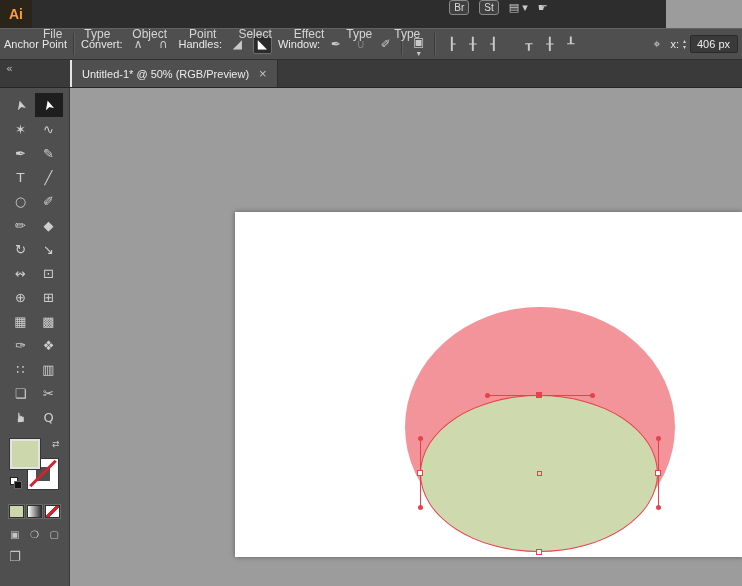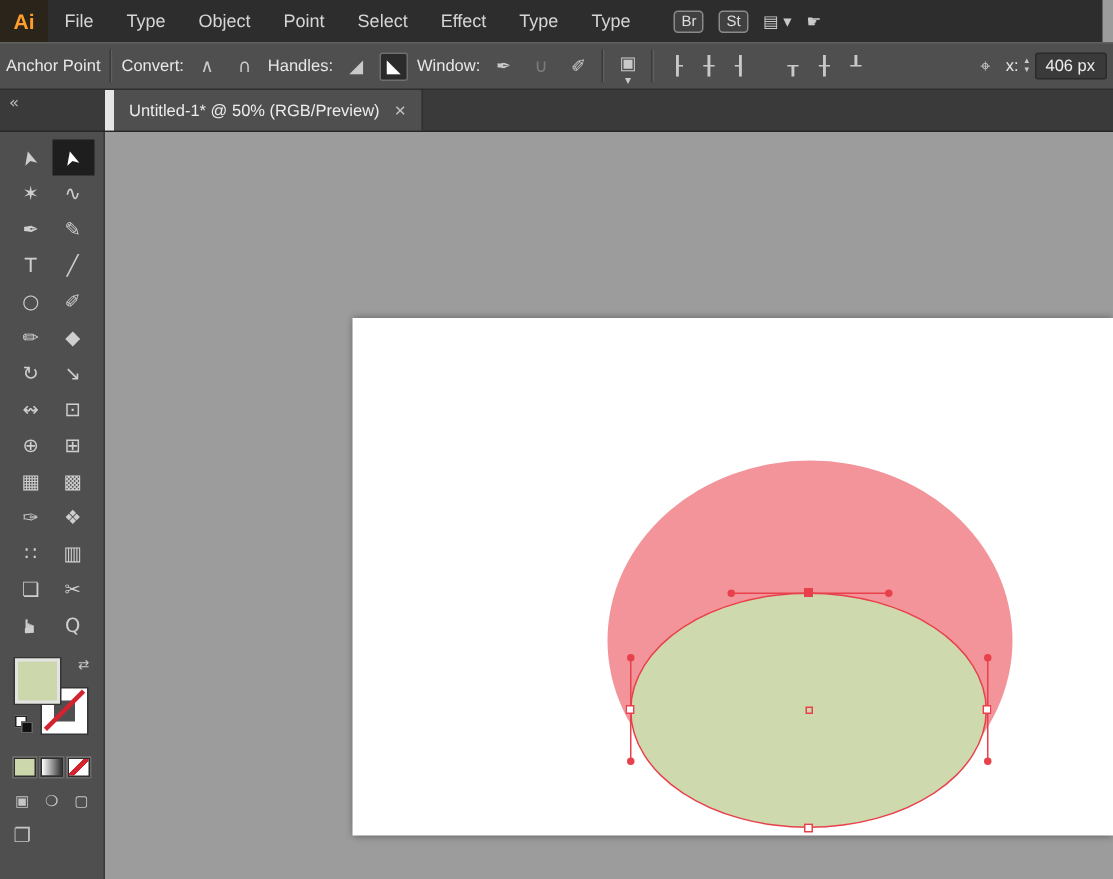--- a/index.html
+++ b/index.html
@@ -1,44 +1,44 @@
 <!DOCTYPE html>
 <html style="--sel: #e8414b; --pink: #f29499; --green: #ced9ad; --fillsw: #ccd7ab; --canvasbg: #9c9c9c;"><head>
 <meta charset="utf-8">
 <style>
   *{box-sizing:border-box;margin:0;padding:0;}
   html,body{width:742px;height:586px;}
   body{position:relative;font-family:"Liberation Sans",sans-serif;background:var(--canvasbg,#9c9c9c);overflow:hidden;user-select:none;}
   .icon{font-family:"DejaVu Sans",sans-serif;}
 
   
-  #menubar{position:absolute;left:0;top:0;width:735px;height:28px;background:#2d2d2d;display:flex;align-items:center;color:#d6d6d6;font-size:12px;z-index:6;}
+  #menubar{position:absolute;left:0;top:0;width:666px;height:28px;background:#2d2d2d;display:flex;align-items:flex-start;color:#d6d6d6;font-size:12px;z-index:6;}
   .ai-logo{width:32px;height:28px;background:#2b241a;color:#ff9e2c;font-weight:bold;font-size:14px;display:grid;place-items:center;}
   .menu-items{display:flex;}
-  .menu-item{padding:0 11px;line-height:28px;}
+  .menu-item{padding:0 11px;line-height:28px;margin-top:20px;}
   .mb-right{margin-left:18px;display:flex;align-items:center;gap:10px;}
   .badge{border:1px solid #8a8a8a;border-radius:3px;font-size:10px;padding:1px 4px;background:#404040;color:#ddd;}
   .ws{display:flex;align-items:center;gap:3px;color:#c9c9c9;font-size:11px;}
 
   
   #controlbar{position:absolute;left:0;top:28px;width:742px;height:32px;background:#4f4f4f;border-top:1px solid #616161;border-bottom:1px solid #2e2e2e;display:flex;align-items:center;padding:0 4px;gap:6px;color:#dedede;font-size:11px;z-index:5;}
   .cb-label{color:#e8e8e8;white-space:nowrap;}
   .cb-icon{width:19px;height:19px;display:grid;place-items:center;font-size:12px;color:#c9c9c9;border-radius:2px;}
   .cb-icon.active{background:#2b2b2b;border:1px solid #6e6e6e;color:#fff;}
   .cb-icon.disabled{opacity:.38;}
   .sep{width:2px;height:22px;background:#3a3a3a;border-right:1px solid #5f5f5f;flex:0 0 auto;}
   .align-group{display:flex;gap:2px;}
   .x-group{margin-left:auto;display:flex;align-items:center;gap:4px;}
   .x-box{background:#3a3a3a;border:1px solid #2a2a2a;border-radius:2px;padding:2px 6px;min-width:48px;color:#eee;text-align:left;}
   .stepper{display:flex;flex-direction:column;line-height:6px;font-size:6px;color:#ccc;}
 
   
   #tabbar{position:absolute;left:0;top:60px;width:742px;height:28px;background:#3a3a3a;display:flex;align-items:stretch;border-bottom:1px solid #262626;z-index:4;}
   .collapse{width:70px;display:flex;align-items:flex-start;padding:2px 0 0 6px;color:#bbb;font-size:11px;}
-  .tab{background:#4f4f4f;display:flex;align-items:center;padding:0 10px;gap:10px;font-size:11px;color:#ececec;border-left:6px solid #e5e5e5;border-right:1px solid #2d2d2d;}
+  .tab{background:#4f4f4f;display:flex;align-items:center;padding:0 10px;gap:10px;font-size:11px;color:#ececec;border-left:2px solid #e5e5e5;border-right:1px solid #2d2d2d;}
   .tab-close{color:#c2c2c2;font-size:13px;}
 
   
   #toolpanel{position:absolute;left:0;top:88px;width:70px;height:498px;background:#4f4f4f;border-right:1px solid #393939;z-index:3;}
   .tool-grid{display:grid;grid-template-columns:28px 28px;justify-content:center;padding-top:5px;}
   .tool{height:24px;display:grid;place-items:center;font-size:13px;color:#cecece;}
   .tool.active{background:#1e1e1e;color:#fff;}
   .swatch-area{position:relative;width:50px;margin:10px auto 0;height:52px;}
   .fill-swatch{position:absolute;left:0;top:0;width:30px;height:30px;background:var(--fillsw,#ccd7ab);border:2px solid #e3e3e3;box-shadow:0 0 0 1px #353535;z-index:2;}
   .stroke-swatch{position:absolute;left:18px;top:20px;width:30px;height:30px;background:#fff;box-shadow:0 0 0 1px #353535;}

